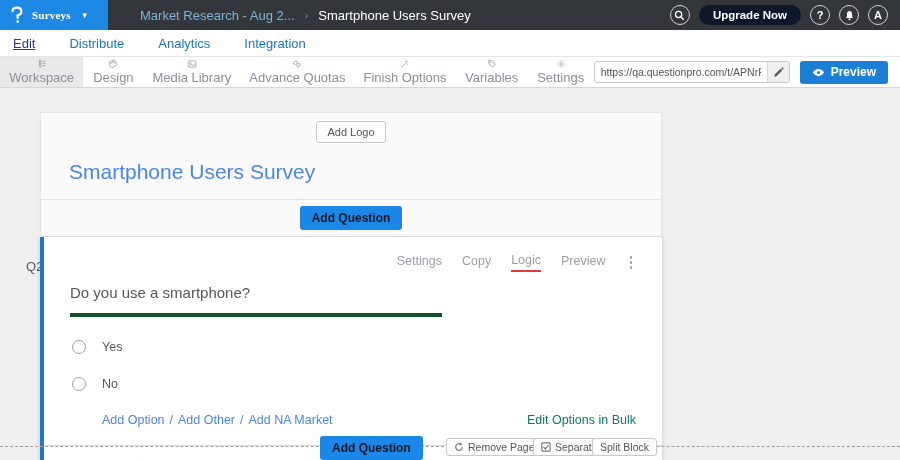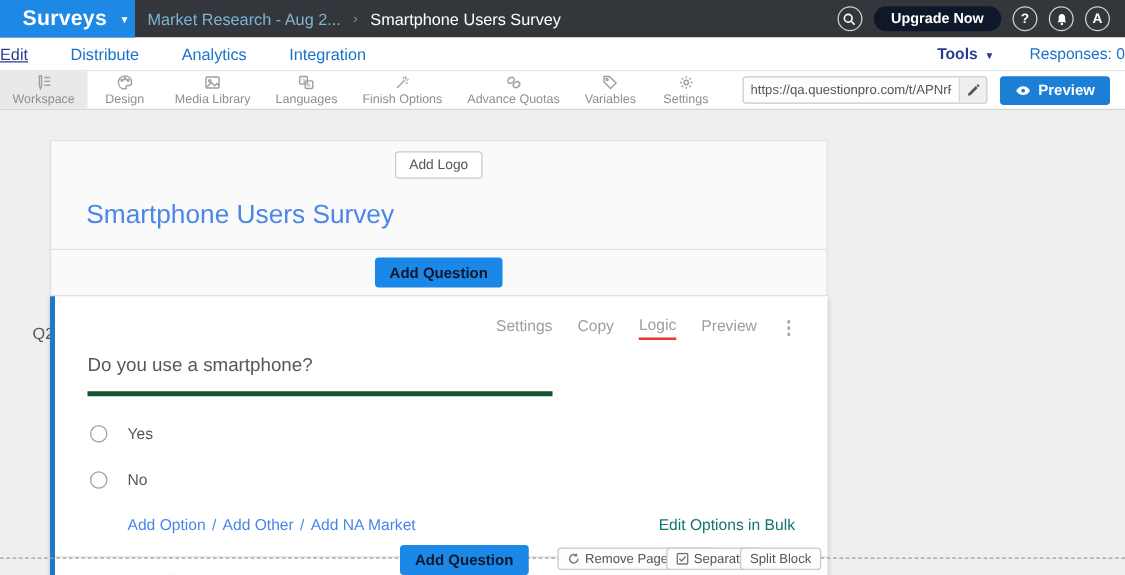--- a/index.html
+++ b/index.html
@@ -4,51 +4,51 @@
 <style>
   * { margin:0; padding:0; box-sizing:border-box; }
   html,body { width:900px; height:460px; overflow:hidden; background:#efefef;
     font-family:"Liberation Sans","DejaVu Sans",sans-serif; }
 
   
   .topbar { height:30px; background:#33373c; display:flex; align-items:stretch; color:#fff; }
   .logo-area { background:#1e88e5; width:108px; display:flex; align-items:center; gap:8px;
     padding:0 10px; cursor:pointer; }
   .logo-mark { width:14px; height:18px; display:block; }
-  .product-name { font-size:17px; font-weight:700; letter-spacing:.2px; }
+  .product-name { font-size:11px; font-weight:700; letter-spacing:.2px;font-family:Liberation Serif, serif; }
   .caret { font-size:8px; margin-left:2px; }
-  .breadcrumb { display:flex; align-items:center; gap:10px; margin-left:10px; font-size:13px; }
+  .breadcrumb { display:flex; align-items:center; gap:10px; margin-left:32px; font-size:13px; }
   .crumb-folder { color:#7fb3d3; cursor:pointer; }
   .crumb-sep { color:#8a8f98; font-size:11px; }
   .crumb-page { color:#ffffff; }
   .topbar-right { margin-left:auto; display:flex; align-items:center; gap:9px; padding-right:12px; }
   .circle-btn { width:20px; height:20px; border:1px solid #cfd1d3; border-radius:50%;
     display:flex; align-items:center; justify-content:center; font-size:11px; font-weight:700;
     color:#fff; cursor:pointer; background:transparent; }
   .upgrade-btn { background:#0f172a; color:#fff; border:none; border-radius:11px;
     padding:4px 14px; font-size:11.5px; font-weight:700; cursor:pointer;
     font-family:inherit; }
 
   
   .menubar { height:27px; background:#fff; display:flex; align-items:center;
-    border-bottom:1px solid #e4e4e4; padding:0 0; }
+    border-bottom:1px solid #e4e4e4; padding:0 13px; }
   .menu-tab { font-size:13px; color:#1a73c8; margin-right:34px; cursor:pointer; font-weight:500; }
   .menu-tab.active { color:#2b3a8f; text-decoration:underline; }
   .menubar-right { margin-left:auto; display:flex; align-items:center; gap:28px; font-size:12.5px; }
   .tools-dd { color:#2b3a8f; font-weight:600; cursor:pointer; }
   .responses { color:#1a73c8; cursor:pointer; }
 
   
   .toolbar { height:31px; background:#fff; border-bottom:1px solid #d6d6d6;
     display:flex; align-items:stretch; }
   .tool-item { display:flex; flex-direction:column; align-items:center; justify-content:center;
     padding:2px 10px; min-width:60px; cursor:pointer; color:#9aa0a6; }
   .tool-item.active { background:#e9e9e9; }
   .tool-item svg { width:14px; height:14px; stroke:#9aa0a6; fill:none; stroke-width:1.3; }
-  .tool-label { font-size:10px; color:#8a8f98; margin-top:1px; white-space:nowrap; }
+  .tool-label { font-size:13px; color:#8a8f98; margin-top:1px; white-space:nowrap; }
   .toolbar-right { margin-left:auto; display:flex; align-items:center; gap:10px; padding-right:12px; }
   .url-box { display:flex; align-items:center; border:1px solid #c9c9c9; border-radius:3px;
     background:#fdfdfd; height:22px; overflow:hidden; }
   .url-input { border:none; outline:none; background:transparent; width:172px; font-size:10.5px;
     color:#555; padding:0 6px; font-family:inherit; }
   .url-edit { width:22px; height:100%; display:flex; align-items:center; justify-content:center;
     background:#efefef; border-left:1px solid #d9d9d9; cursor:pointer; }
   .preview-btn { background:#1b7fd6; color:#fff; border:none; border-radius:3px; height:23px;
     padding:0 12px; font-size:12px; font-weight:600; display:flex; align-items:center; gap:6px;
     cursor:pointer; font-family:inherit; }
@@ -138,24 +138,20 @@
     </span>
     <span class="circle-btn">A</span>
   </div>
 </div>
 
 <div class="menubar">
   <span class="menu-tab active">Edit</span>
   <span class="menu-tab">Distribute</span>
   <span class="menu-tab">Analytics</span>
   <span class="menu-tab">Integration</span>
-  <div class="menubar-right">
-    <span class="tools-dd"><span>Tools</span> <span class="caret">▼</span></span>
-    <span class="responses">Responses: 0</span>
-  </div>
 </div>
 
 <div class="toolbar">
   <div class="tool-item active">
     <svg viewBox="0 0 16 16">
         <path d="M4 2 L4 11 L5 13.5 L6 11 L6 2 Z"></path>
         <line x1="8.5" y1="3.5" x2="14" y2="3.5"></line>
         <line x1="8.5" y1="7" x2="14" y2="7"></line>
         <line x1="8.5" y1="10.5" x2="14" y2="10.5"></line>
       </svg>
@@ -173,43 +169,34 @@
   <div class="tool-item">
     <svg viewBox="0 0 16 16">
         <rect x="2" y="3" width="12" height="10" rx="1"></rect>
         <circle cx="5.5" cy="6.5" r="1.1"></circle>
         <path d="M3 12 L7 8 L10 11 L12 9 L14 11"></path>
       </svg>
     <span class="tool-label">Media Library</span>
   </div>
   <div class="tool-item">
     <svg viewBox="0 0 16 16">
-        <rect x="2" y="2.5" width="7" height="7" rx="1"></rect>
-        <rect x="7" y="6.5" width="7" height="7" rx="1"></rect>
-        <text x="3.5" y="8" font-size="5" fill="#9aa0a6" stroke="none">文</text>
-        <text x="8.8" y="12" font-size="5" fill="#9aa0a6" stroke="none">A</text>
-      </svg>
-    <span class="tool-label">Languages</span>
+        <ellipse cx="5.5" cy="6" rx="3.2" ry="2.4" transform="rotate(-35 5.5 6)"></ellipse>
+        <ellipse cx="10.5" cy="10" rx="3.2" ry="2.4" transform="rotate(-35 10.5 10)"></ellipse>
+      </svg>
+    <span class="tool-label">Advance Quotas</span>
   </div>
   <div class="tool-item">
     <svg viewBox="0 0 16 16">
         <line x1="3" y1="13" x2="10" y2="6"></line>
         <line x1="11" y1="2.5" x2="11" y2="5"></line>
         <line x1="13.5" y1="5" x2="11.8" y2="6.2"></line>
         <line x1="12.5" y1="9" x2="11" y2="8"></line>
         <line x1="8.5" y1="3" x2="9.5" y2="4.5"></line>
       </svg>
     <span class="tool-label">Finish Options</span>
-  </div>
-  <div class="tool-item">
-    <svg viewBox="0 0 16 16">
-        <ellipse cx="5.5" cy="6" rx="3.2" ry="2.4" transform="rotate(-35 5.5 6)"></ellipse>
-        <ellipse cx="10.5" cy="10" rx="3.2" ry="2.4" transform="rotate(-35 10.5 10)"></ellipse>
-      </svg>
-    <span class="tool-label">Advance Quotas</span>
   </div>
   <div class="tool-item">
     <svg viewBox="0 0 16 16">
         <path d="M2.5 2.5 L7.5 2.5 L13.5 8.5 L8.5 13.5 L2.5 7.5 Z"></path>
         <circle cx="5.3" cy="5.3" r="1"></circle>
       </svg>
     <span class="tool-label">Variables</span>
   </div>
   <div class="tool-item">
     <svg viewBox="0 0 16 16">

